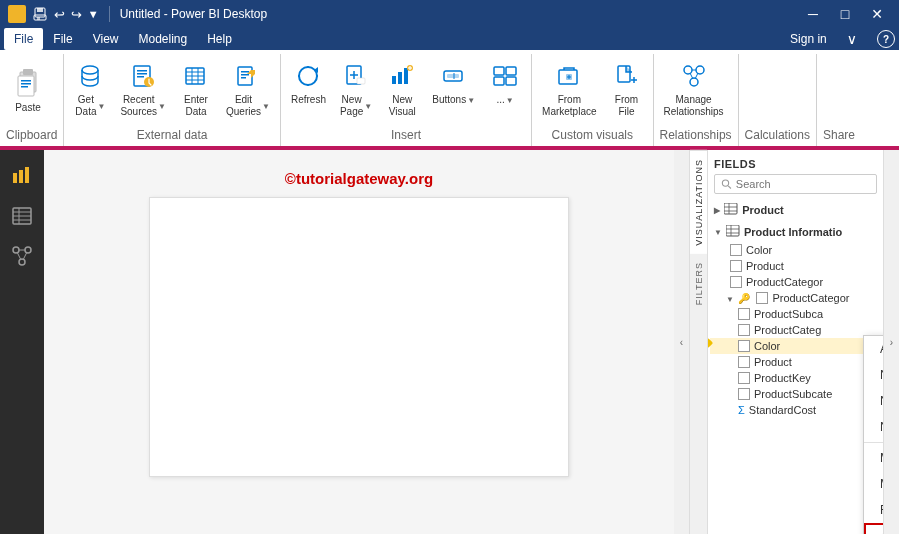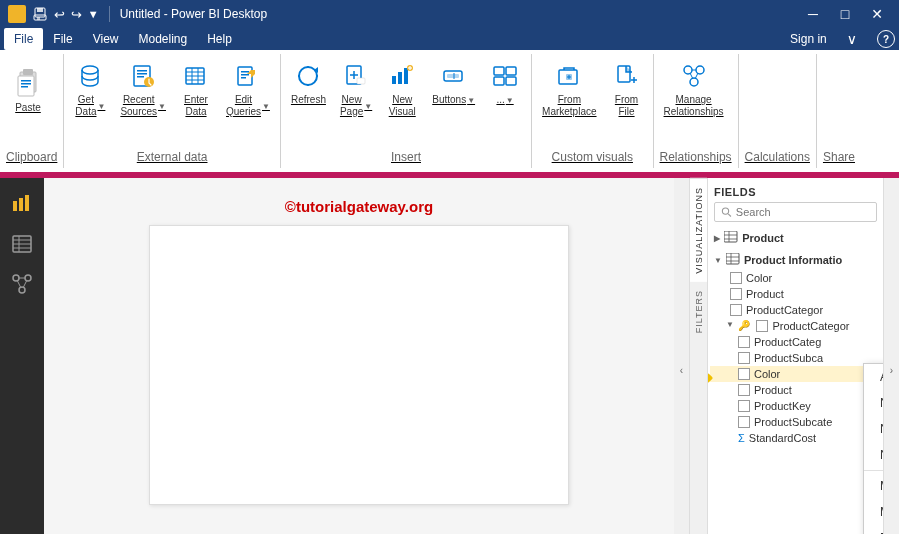--- a/index.html
+++ b/index.html
@@ -40,25 +40,24 @@
       border-radius: 2px;
     }
     .menu-item.active { background: white; color: #1e4178; }
     .sign-in { margin-left: auto; color: white; font-size: 12px; display: flex; align-items: center; gap: 20px; }
     .sign-in-link { color: white; cursor: pointer; }
     .help-btn { width: 18px; height: 18px; background: #1e4178; border: 1px solid white; border-radius: 50%; display: flex; align-items: center; justify-content: center; font-size: 10px; font-weight: bold; color: white; cursor: pointer; }
 
     
     .ribbon {
       background: white;
-      border-bottom: 6px solid #be185d;
-      height: 128px;
+      border-bottom: 4px solid #be185d;
+      height: 100px;
       display: flex;
       flex-direction: column;
-      text-decoration: underline;
     }
     .ribbon-content {
       display: flex;
       flex: 1;
       padding: 4px 0;
       align-items: stretch;
     }
     .ribbon-group {
       display: flex;
       flex-direction: column;
@@ -206,21 +205,21 @@
       align-items: center;
       padding: 3px 4px;
       cursor: pointer;
       font-size: 11px;
       font-weight: 600;
       color: #333;
       gap: 4px;
     }
     .field-item {
       display: flex;
-      align-items: flex-start;
+      align-items: flex-end;
       padding: 2px 4px 2px 20px;
       cursor: pointer;
       font-size: 11px;
       color: #333;
       gap: 4px;
     }
     .field-item.highlighted { background: #fff3cd; }
     .field-checkbox {
       width: 12px;
       height: 12px;
@@ -666,25 +665,25 @@
 
           <div class="field-item" style="padding-left:16px;">
             <span class="expand-arrow">▼</span>
             <span style="font-size:10px;color:#555;margin-right:2px;">🔑</span>
             <span class="field-checkbox"></span>
             <span>ProductCategor</span>
           </div>
 
           <div class="field-item" style="padding-left:28px;">
             <span class="field-checkbox"></span>
+            <span>ProductSubca</span>
+          </div>
+          <div class="field-item" style="padding-left:28px;">
+            <span class="field-checkbox"></span>
             <span>ProductCateg</span>
-          </div>
-          <div class="field-item" style="padding-left:28px;">
-            <span class="field-checkbox"></span>
-            <span>ProductSubca</span>
           </div>
 
           <div class="field-item highlighted" style="padding-left:28px;position:relative;">
             <span style="position:absolute;left:-10px;color:#f0c000;font-size:16px;font-weight:bold;">➜</span>
             <span class="field-checkbox"></span>
             <span>Color</span>
           </div>
 
           <div class="field-item" style="padding-left:28px;">
             <span class="field-checkbox"></span>

